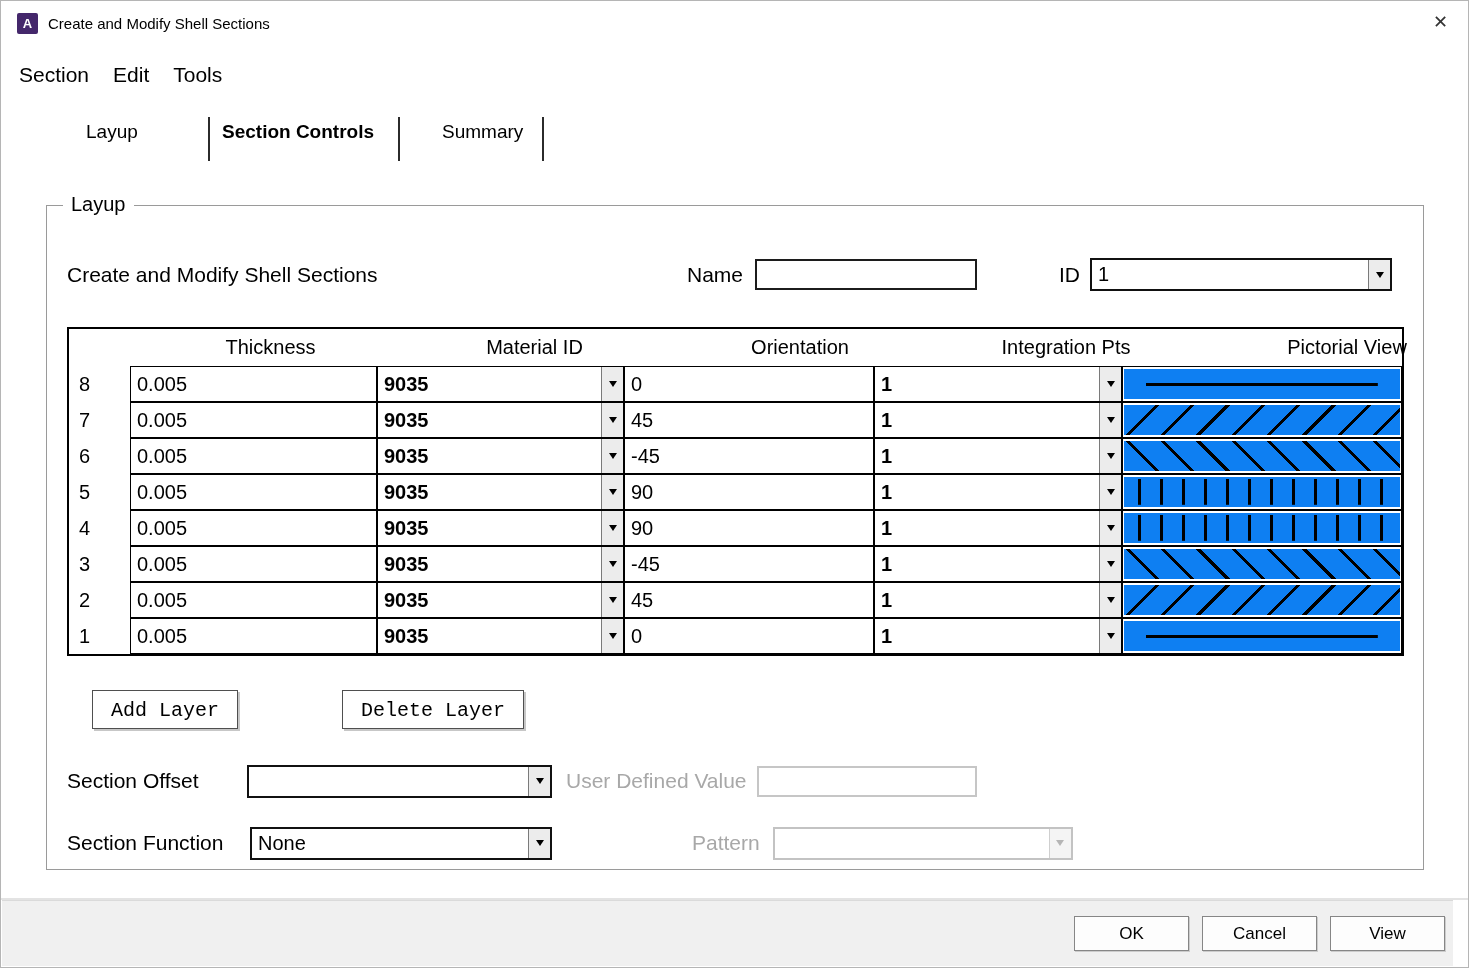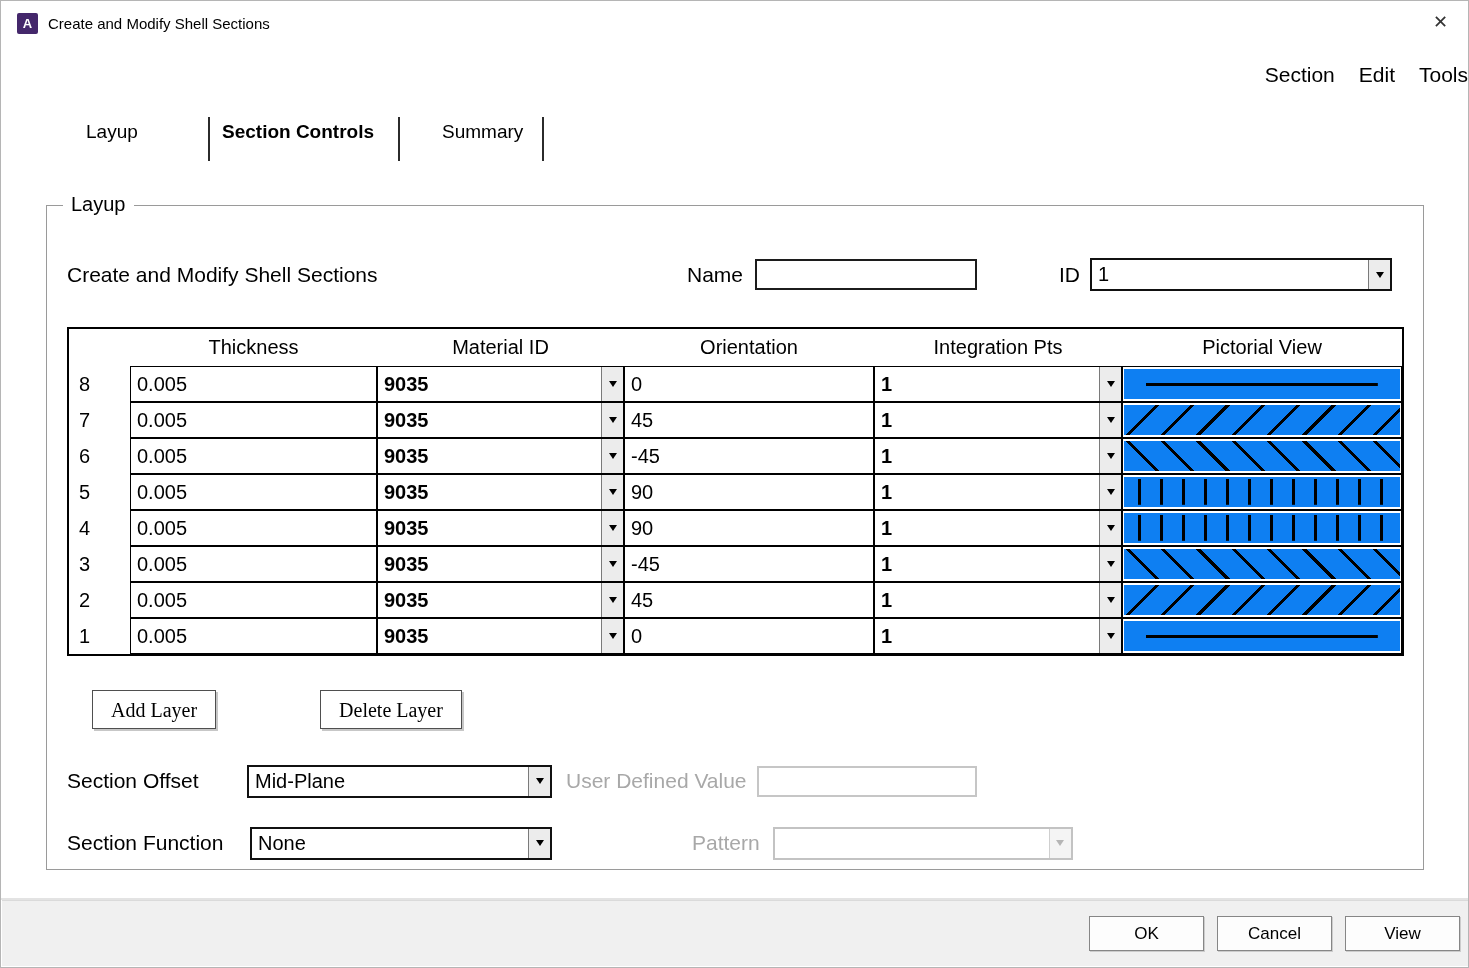--- a/index.html
+++ b/index.html
@@ -18,21 +18,21 @@
     font-size: 13px; font-weight: bold; display: flex; align-items: center; justify-content: center;
     margin-right: 10px; border-radius: 2px;
   }
   .win-title { font-size: 15px; }
   .close-btn {
     position: absolute; right: 20px; top: 12px; font-size: 18px; font-weight: 300;
     color: #333; cursor: pointer; line-height: 1;
   }
 
   
-  .menubar { height: 57px; display: flex; align-items: center; padding-left: 18px; gap: 24px; justify-content: flex-end; }
+  .menubar { height: 57px; display: flex; align-items: center; padding-left: 18px; gap: 24px; }
   .menu-item { font-size: 21px; cursor: pointer; }
 
   
   .tabs { height: 58px; display: flex; align-items: center; padding-left: 85px; }
   .tab { font-size: 19px; cursor: pointer; }
   .tab-sep { width: 2px; height: 44px; background: #2b2b2b; align-self: flex-end; margin-bottom: 0px; }
   .tab-layup   { width: 122px; }
   .tab-sc      { padding: 0 8px 0 12px; width: 188px; font-weight: bold; }
   .tab-sum     { padding-left: 42px; width: 142px; }
   .tab-sc, .tab-sum { display: inline-block; }
@@ -70,21 +70,21 @@
     display: flex; align-items: center; justify-content: center; cursor: pointer;
   }
   .tri { width: 0; height: 0; border-left: 4px solid transparent; border-right: 4px solid transparent; border-top: 6px solid #000; }
   .combo.disabled { border-color: #c3c3c3; }
   .combo.disabled .dd { background: #f4f4f4; border-left-color: #cfcfcf; }
   .combo.disabled .tri { border-top-color: #b5b5b5; }
 
   
   .ltable { width: 1337px; border: 2px solid #000; margin-top: 36px; background: #fff; }
   .thead, .trow { display: grid; grid-template-columns: 61px 247px 247px 250px 248px 280px; }
-  .thead { height: 37px; }
+  .thead { height: 37px; gap: 17px; }
   .th { display: flex; align-items: center; justify-content: center; font-size: 20px; }
   .trow { height: 36px; }
   .cell { position: relative; border: 1px solid #000; background: #fff; }
   .cell.num { border: none; font-size: 20px; display: flex; align-items: center; padding-left: 10px; }
   .cell input {
     width: 100%; height: 100%; border: none; outline: none; background: transparent;
     font-family: inherit; font-size: 20px; padding: 0 4px 0 6px;
   }
   .cell.cmb input { padding-right: 38px; font-weight: bold; }
   .cell.pict { padding: 2px 1px; background: #fff; }
@@ -97,21 +97,21 @@
   .pat-vertical {
     background-image: repeating-linear-gradient(90deg, #000 0 3px, transparent 3px 22px);
     background-size: 90% 86%; background-position: center; background-repeat: no-repeat;
   }
   .pat-forward-diagonal { background-image: repeating-linear-gradient(135deg, transparent 0 22px, #000 22px 25px); }
   .pat-back-diagonal    { background-image: repeating-linear-gradient(45deg,  transparent 0 22px, #000 22px 25px); }
 
   
   .row-btns { display: flex; margin-top: 34px; margin-left: 25px; height: 39px; }
   .btn {
-    height: 39px; font-family: Liberation Serif, serif; font-size: 20px; background: #fff;
+    height: 39px; font-family: Liberation Mono, monospace; font-size: 20px; background: #fff;
     border: 1px solid #4f4f4f; box-shadow: 2px 2px 0 rgba(0,0,0,0.22);
     padding: 8px 18px; cursor: pointer;
   }
   .btn-del { margin-left: 104px; }
 
   
   .row-opt { display: flex; align-items: center; margin-top: 35px; height: 34px; }
   .row-opt2 { display: flex; align-items: center; margin-top: 28px; height: 34px; }
   .w-offset-label { width: 180px; }
   .w-func-label { width: 183px; }
@@ -119,21 +119,21 @@
   .func-combo { width: 302px; }
   .gray-lbl { color: #a8a8a8; font-size: 21px; }
   .udv-lbl { margin-left: 14px; }
   .udv-input { width: 220px; margin-left: 10px; border: 2px solid #c6c6c6; }
   .pattern-lbl { margin-left: 140px; }
   .pattern-combo { width: 300px; margin-left: 13px; }
 
   
   .divider { height: 2px; background: #e3e3e3; margin-top: 28px; }
   .footer {
-    position: absolute; left: 1px; right: 0; bottom: 1px; height: 66px;
+    position: absolute; left: 1px; right: 15px; bottom: 1px; height: 66px;
     background: #f0f0f0; border-top: 1px solid #dadada;
     display: flex; align-items: center; justify-content: flex-end; gap: 13px; padding-right: 8px;
   }
   .fbtn {
     width: 115px; height: 35px; font-family: inherit; font-size: 17px;
     background: #fdfdfd; border: 1px solid #868686; box-shadow: 1px 1px 0 rgba(0,0,0,0.15);
     cursor: pointer;
   }
 </style>
 </head>
@@ -389,21 +389,20 @@
   </div>
 
   <div class="row-btns">
     <button class="btn">Add Layer</button>
     <button class="btn btn-del">Delete Layer</button>
   </div>
 
   <div class="row-opt">
     <span class="lbl w-offset-label">Section Offset</span>
     <div class="combo offset-combo">
-      <input value="Mid-Plane" style="">
       <span class="dd">
           <span class="tri"></span>
         </span>
     </div>
     <span class="gray-lbl udv-lbl">User Defined Value</span>
     <input class="inputbox udv-input" disabled="" value="" style="">
   </div>
 
   <div class="row-opt2">
     <span class="lbl w-func-label">Section Function</span>

